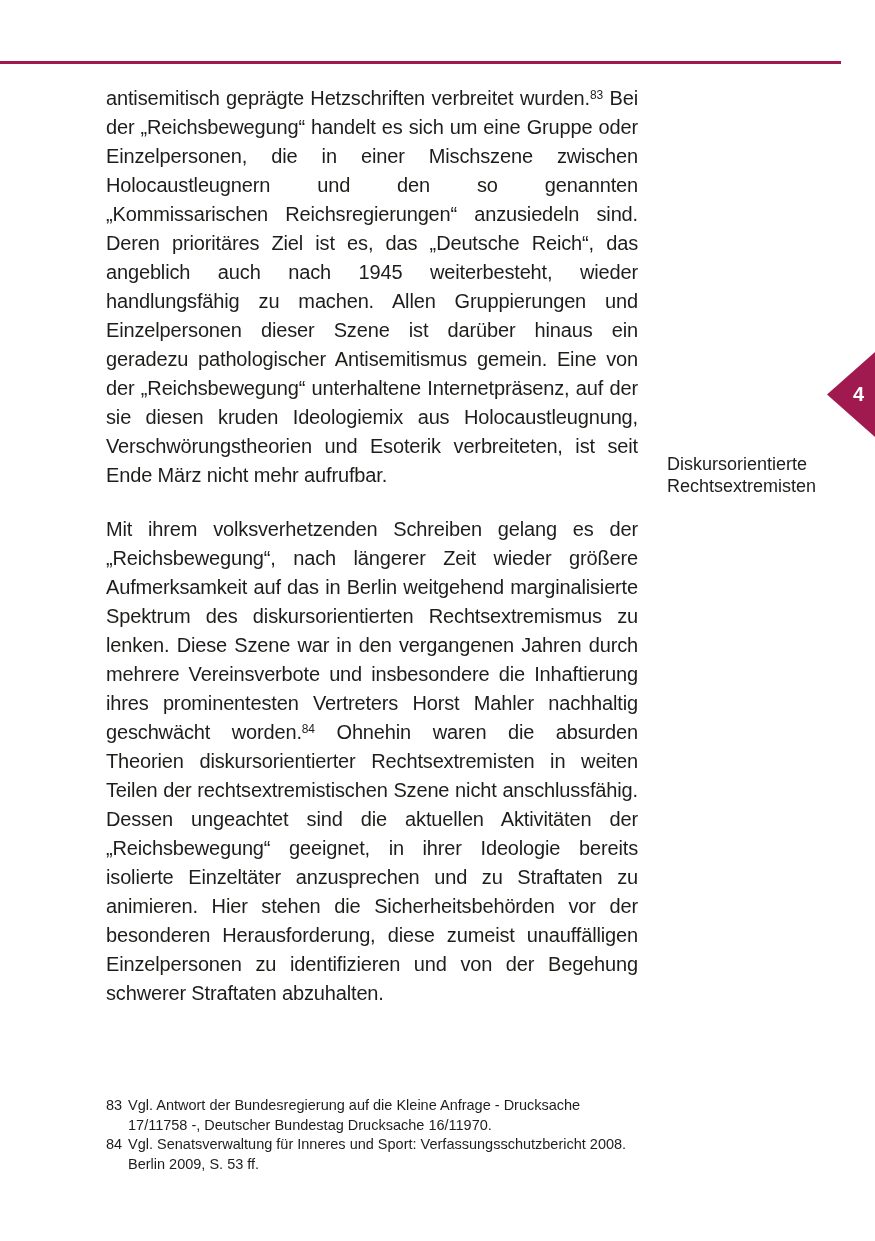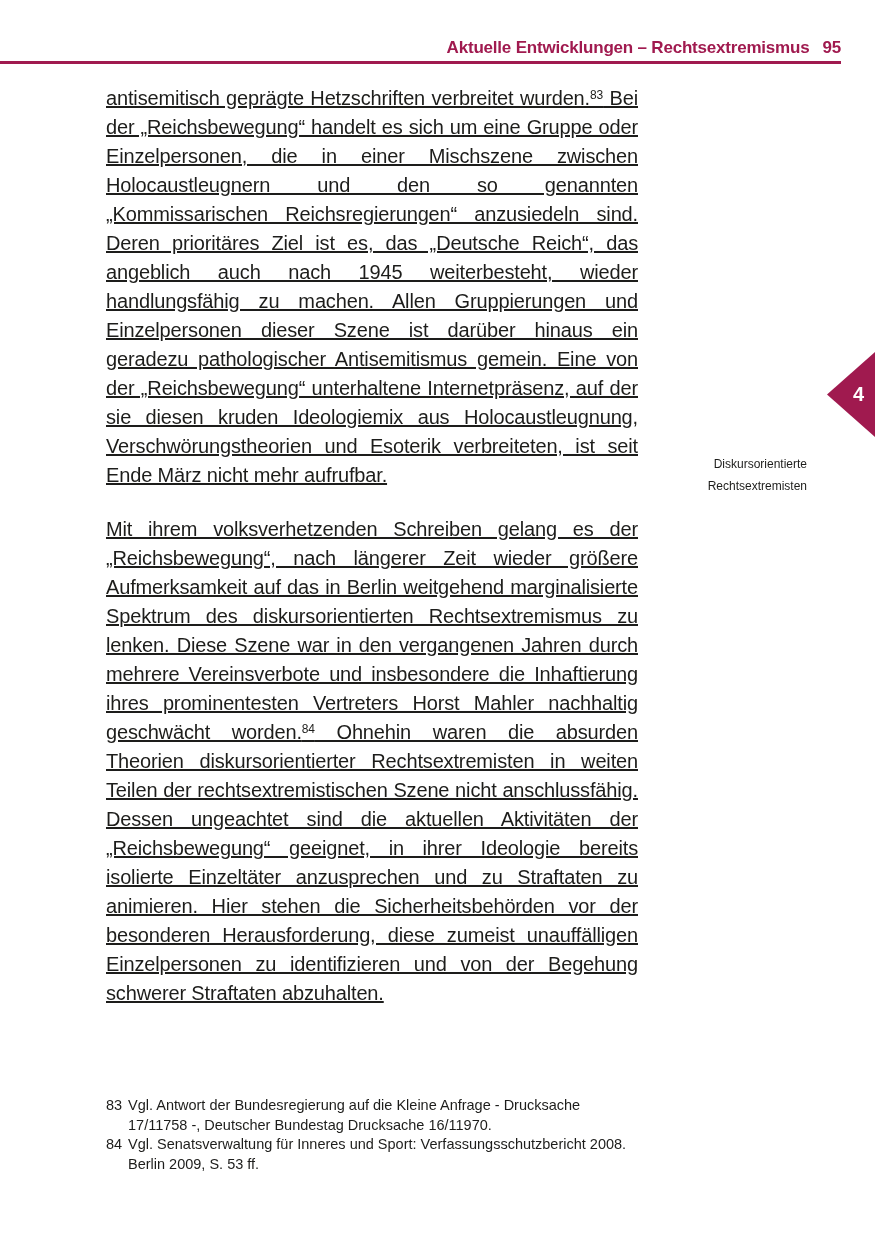--- a/index.html
+++ b/index.html
@@ -64,43 +64,42 @@
   
   .body-col {
     position: absolute;
     left: 106px;
     top: 84px;
     width: 532px;
     font-size: 20px;
     line-height: 29px;
     text-align: justify;
     letter-spacing: -0.15px;
-    text-decoration: underline;
   }
   .body-col p {
     margin: 0;
   }
   .body-col p + p {
     margin-top: 25px;
   }
   sup.fn-ref {
     font-size: 12px;
     line-height: 0;
     vertical-align: 6px;
   }
 
   
   .margin-note {
     position: absolute;
     left: 667px;
     top: 453px;
     width: 140px;
-    font-size: 12px;
+    font-size: 18px;
     line-height: 22px;
-    text-align: right;
+    text-align: center;
   }
 
   
   .footnotes {
     position: absolute;
     left: 106px;
     top: 1096px;
     width: 534px;
     font-size: 14.5px;
     line-height: 19.5px;
@@ -114,24 +113,20 @@
   }
   .footnote-text {
     flex: 1;
   }
 </style>
 </head>
 <body>
 
 <div class="page" style="color: rgb(29, 29, 27);">
 
-  <div class="header">
-    <span>Aktuelle Entwicklungen – Rechtsextremismus</span>
-    <span>95</span>
-  </div>
   <div class="header-rule"></div>
 
   <div class="chapter-tab">
     <span class="chapter-tab-label">4</span>
   </div>
 
   <div class="body-col">
     <p><span>antisemitisch geprägte Hetzschriften verbreitet wurden.</span><sup class="fn-ref">83</sup><span> Bei der „Reichsbewegung“ handelt es sich um eine Gruppe oder Einzelpersonen, die in einer Mischszene zwischen Holocaustleugnern und den so genannten „Kommissarischen Reichsregierungen“ anzusiedeln sind. Deren prioritäres Ziel ist es, das „Deutsche Reich“, das angeblich auch nach 1945 weiterbesteht, wieder handlungsfähig zu machen. Allen Gruppierungen und Einzelpersonen dieser Szene ist darüber hinaus ein geradezu pathologischer Antisemitismus gemein. Eine von der „Reichsbewegung“ unterhaltene Internetpräsenz, auf der sie diesen kruden Ideologiemix aus Holocaustleugnung, Verschwörungstheorien und Esoterik verbreiteten, ist seit Ende März nicht mehr aufrufbar.</span></p>
     <p><span>Mit ihrem volksverhetzenden Schreiben gelang es der „Reichsbewegung“, nach längerer Zeit wieder größere Aufmerksamkeit auf das in Berlin weitgehend marginalisierte Spektrum des diskursorientierten Rechtsextremismus zu lenken. Diese Szene war in den vergangenen Jahren durch mehrere Vereinsverbote und insbesondere die Inhaftierung ihres prominentesten Vertreters Horst Mahler nachhaltig geschwächt worden.</span><sup class="fn-ref">84</sup><span> Ohnehin waren die absurden Theorien diskursorientierter Rechtsextremisten in weiten Teilen der rechtsextremistischen Szene nicht anschlussfähig. Dessen ungeachtet sind die aktuellen Aktivitäten der „Reichsbewegung“ geeignet, in ihrer Ideologie bereits isolierte Einzeltäter anzusprechen und zu Straftaten zu animieren. Hier stehen die Sicherheitsbehörden vor der besonderen Herausforderung, diese zumeist unauffälligen Einzelpersonen zu identifizieren und von der Begehung schwerer Straftaten abzuhalten.</span></p>
   </div>

